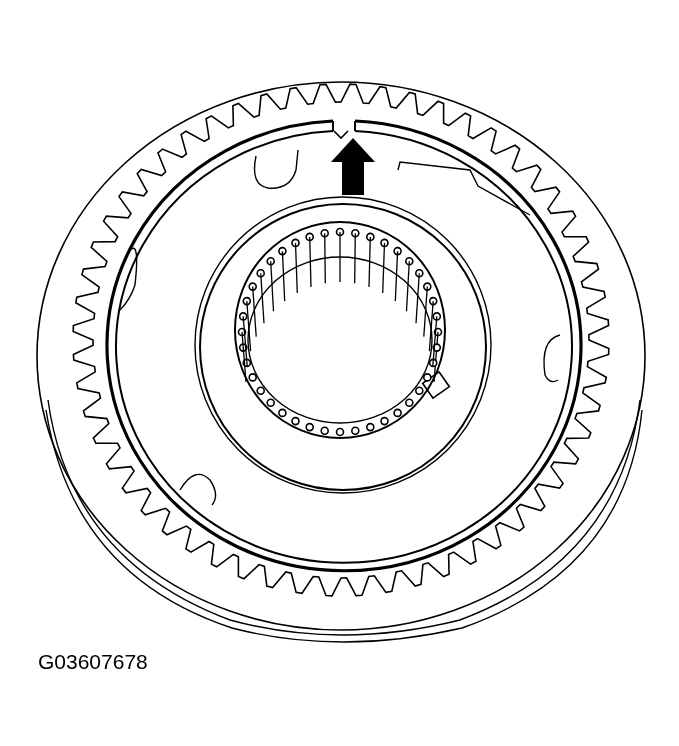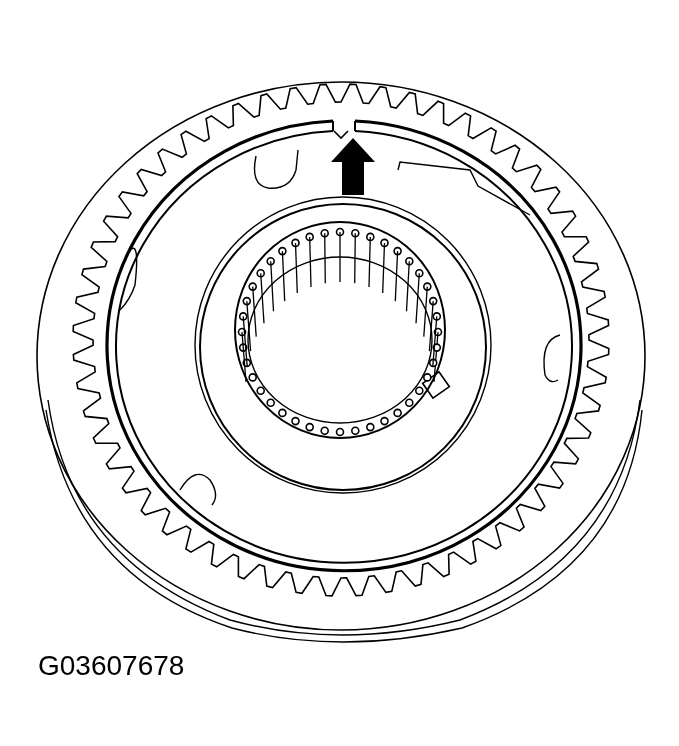--- a/index.html
+++ b/index.html
@@ -1,20 +1,20 @@
 <!DOCTYPE html>
 <html><head>
 <meta charset="utf-8">
 <style>
   html, body { margin:0; padding:0; background:#ffffff; }
   body { width:679px; height:746px; position:relative; overflow:hidden; }
   #drawing { position:absolute; left:0; top:0; }
   .caption {
     position:absolute; left:38px; top:650px;
-    font-family:"Liberation Sans", sans-serif; font-size:28px; color:#000;
+    font-family:"Liberation Sans", sans-serif; font-size:21px; color:#000;
     letter-spacing:0px;
   }
 </style>
 </head>
 <body>
 
 <svg id="drawing" width="679" height="746" viewBox="0 0 679 746" fill="none" stroke="#000" stroke-width="2">
 
   <g>
     <ellipse cx="341" cy="356" rx="304" ry="274" stroke-width="1.6"></ellipse>

